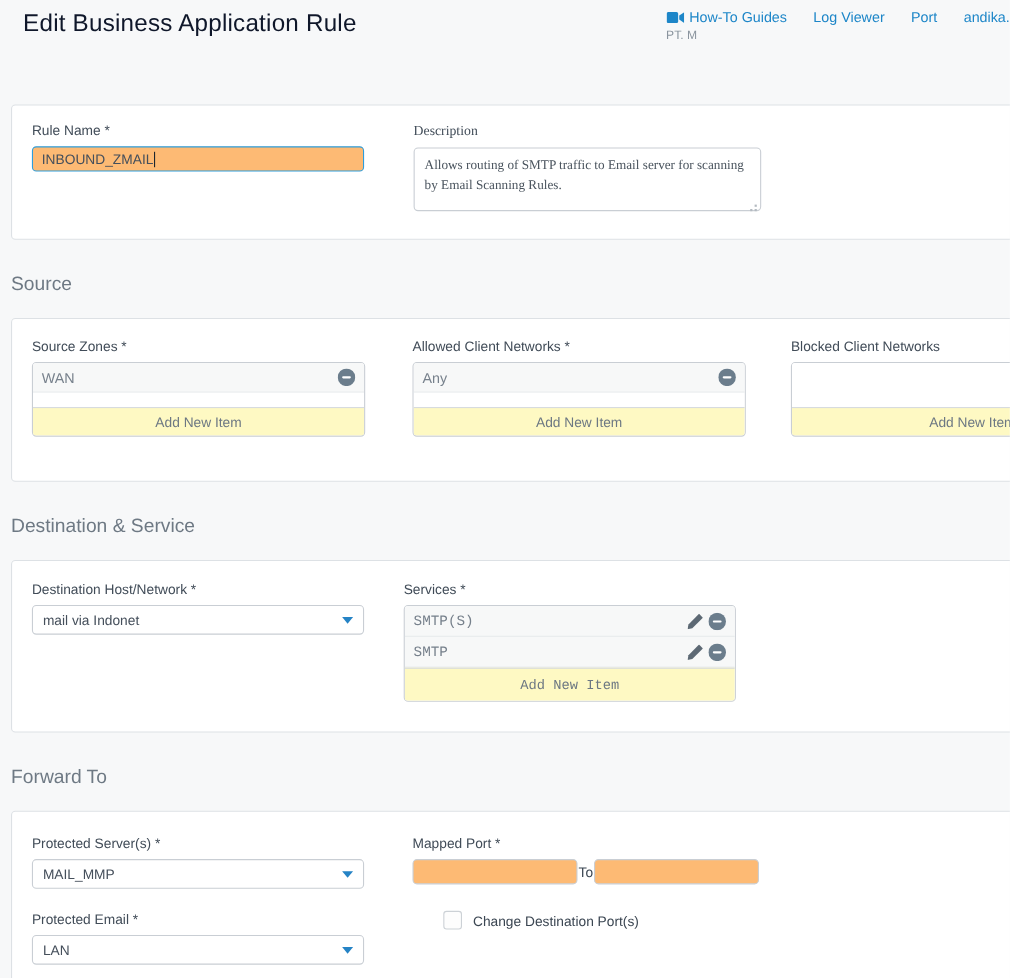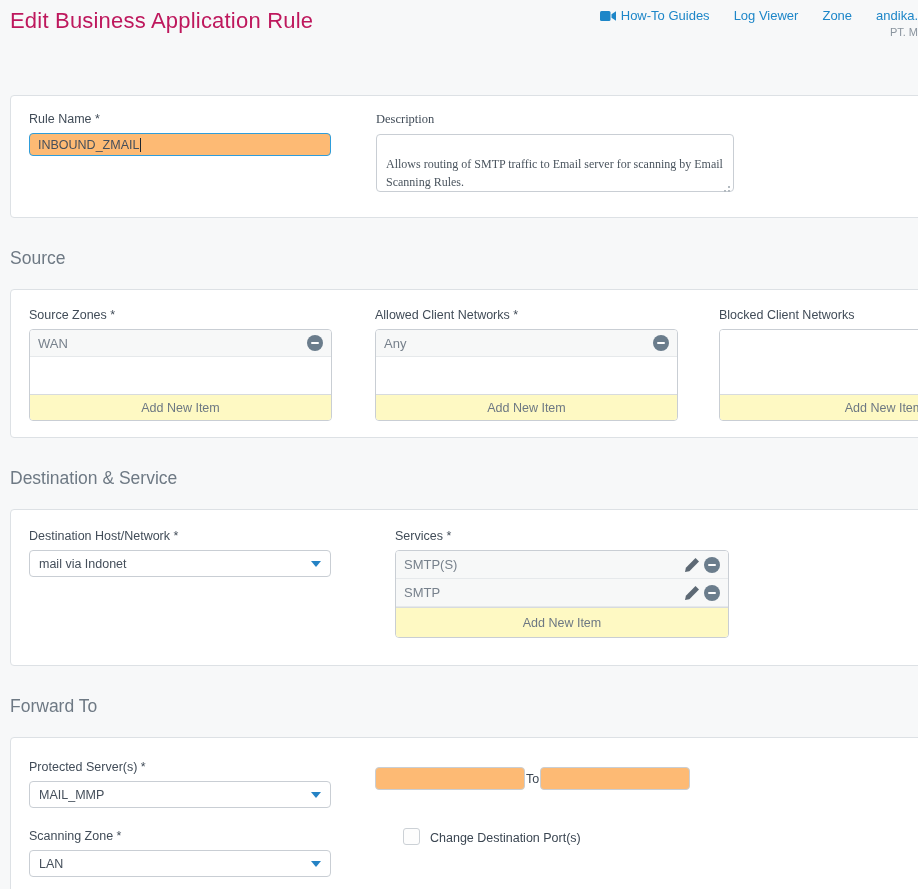--- a/index.html
+++ b/index.html
@@ -10,27 +10,27 @@
     height: 889px;
     overflow: hidden;
     background: #f7f8f9;
     font-family: "Liberation Sans", sans-serif;
     color: #414c58;
   }
   
   .header { position: relative; height: 95px; }
   .page-title {
     margin: 0;
-    padding: 8px 0 0 10px;
+    padding: 8px 0 0 21px;
     font-size: 22px;
     font-weight: 400;
-    color: #be185d;
+    color: #0f172a;
     letter-spacing: .2px;
   }
-  .header-right { position: absolute; top: 8px; right: 0; text-align: right; }
+  .header-right { position: absolute; top: 8px; right: 0; }
   .header-links {
     display: flex; align-items: center; justify-content: flex-end;
     gap: 24px; font-size: 13px; color: #1d86c8;
   }
   .hlink { display: flex; align-items: center; gap: 5px; cursor: pointer; white-space: nowrap; }
   .hlink svg { display: block; }
   .org-label { font-size: 11px; color: #8a949e; margin-top: 3px; }
 
   
   .card {
@@ -62,23 +62,23 @@
     padding: 0 8px;
     font-size: 12.5px; color: #454f5b;
     display: flex; align-items: center;
   }
   .tinput.focused { border-color: #2e9ddb; }
   .caret-bar { display: inline-block; width: 1px; height: 14px; background: #1d262e; margin-left: 1px; }
   .tinput.small { width: 150px; }
 
   .textarea {
     position: relative;
-    width: 358px; height: 58px;
+    width: 316px; height: 58px;
     border: 1px solid #c9ced4; border-radius: 4px;
-    padding: 20px 9px;
+    padding: 6px 9px;
     font-size: 12px; line-height: 1.5; color: #4a545e;
     background: #fff;
   }
   .grip {
     position: absolute; right: 3px; bottom: 3px;
     width: 2px; height: 2px; background: #b3bac0;
     box-shadow: -4px 4px #b3bac0, 0 4px #b3bac0;
   }
 
   .select {
@@ -92,21 +92,21 @@
   }
   .caret-down {
     width: 0; height: 0;
     border-left: 5px solid transparent;
     border-right: 5px solid transparent;
     border-top: 6px solid #2583c5;
   }
 
   
   .listbox {
-    width: 303px; height: 92px;
+    width: 303px; height: 68px;
     border: 1px solid #c9ced4; border-radius: 4px;
     background: #fff;
     display: flex; flex-direction: column;
     overflow: hidden;
   }
   .listbox.wide { width: 330px; }
   .item-row {
     flex: 0 0 27px;
     display: flex; align-items: center; justify-content: space-between;
     background: #f7f8f8;
@@ -116,21 +116,21 @@
   }
   .spacer { flex: 1; background: #fff; }
   .add-row {
     flex: 0 0 26px;
     display: flex; align-items: center; justify-content: center;
     background: #fef9c3;
     border-top: 1px solid #d7dbde;
     font-size: 12.5px; color: #6d7883;
     cursor: pointer;
   }
-  .services-box { width: 334px; height: 88px; }
+  .services-box { width: 302px; height: 88px; font-family: Liberation Mono, monospace; }
   .services-box .item-row { flex: 0 0 28px; }
   .services-box .add-row { flex: 1; }
   .row-icons { display: flex; align-items: center; gap: 5px; }
   .icon-btn { display: flex; align-items: center; cursor: pointer; }
 
   
   .mp-row { display: flex; align-items: center; margin-top: 7px; }
   .to-label { font-size: 12.5px; color: #3b4652; margin: 0 1px; }
   .chk-row { display: flex; align-items: flex-end; gap: 10px; margin-left: 28px; }
   .checkbox {
@@ -151,21 +151,21 @@
       <span class="hlink">
         <span>
           <svg width="16" height="12" viewBox="0 0 16 12" fill="#1d86c8">
             <rect x="0" y="1" width="10.5" height="10" rx="1.5"></rect>
             <path d="M11.5 4.2 L16 1.2 v9.6 l-4.5-3z"></path>
           </svg>
         </span>
         <span>How-To Guides</span>
       </span>
       <span class="hlink">Log Viewer</span>
-      <span class="hlink">Zone</span>
+      <span class="hlink">Port</span>
       <span class="hlink">andika.</span>
     </div>
     <div class="org-label">PT. M</div>
   </div>
 </div>
 
 <div class="card card-general">
   <div class="fg" style="left:18px; top:16px;">
     <label class="flabel">Rule Name *</label>
     <div class="tinput focused">
@@ -232,21 +232,21 @@
 <div class="card card-dest">
 
   <div class="fg" style="left:18px; top:19px;">
     <label class="flabel">Destination Host/Network *</label>
     <div class="select">
       <span>mail via Indonet</span>
       <span class="caret-down"></span>
     </div>
   </div>
 
-  <div class="fg" style="left:384px; top:19px;">
+  <div class="fg" style="left:356px; top:19px;">
     <label class="flabel">Services *</label>
     <div class="listbox services-box">
       <div class="item-row">
         <span>SMTP(S)</span>
         <span class="row-icons">
           <span class="icon-btn">
             <svg width="14" height="14" viewBox="0 0 16 16" fill="#5d6974">
               <polygon points="12,0 16,4 5,15 0,16 1,11"></polygon>
             </svg>
           </span>
@@ -284,33 +284,34 @@
 
   <div class="fg" style="left:18px; top:22px;">
     <label class="flabel">Protected Server(s) *</label>
     <div class="select">
       <span>MAIL_MMP</span>
       <span class="caret-down"></span>
     </div>
   </div>
 
   <div class="fg" style="left:364px; top:22px;">
+    <label class="flabel" style="margin-bottom:0;">Mapped Port *</label>
     <div class="mp-row">
       <div class="tinput small">
         <span></span>
       </div>
       <span class="to-label">To</span>
       <div class="tinput small">
         <span></span>
       </div>
     </div>
   </div>
 
   <div class="fg" style="left:18px; top:91px;">
-    <label class="flabel">Scanning Zone *</label>
+    <label class="flabel">Protected Email *</label>
     <div class="select">
       <span>LAN</span>
       <span class="caret-down"></span>
     </div>
   </div>
 
   <div class="fg chk-row" style="left:364px; top:90px;">
     <span class="checkbox"></span>
     <span class="chk-label">Change Destination Port(s)</span>
   </div>

